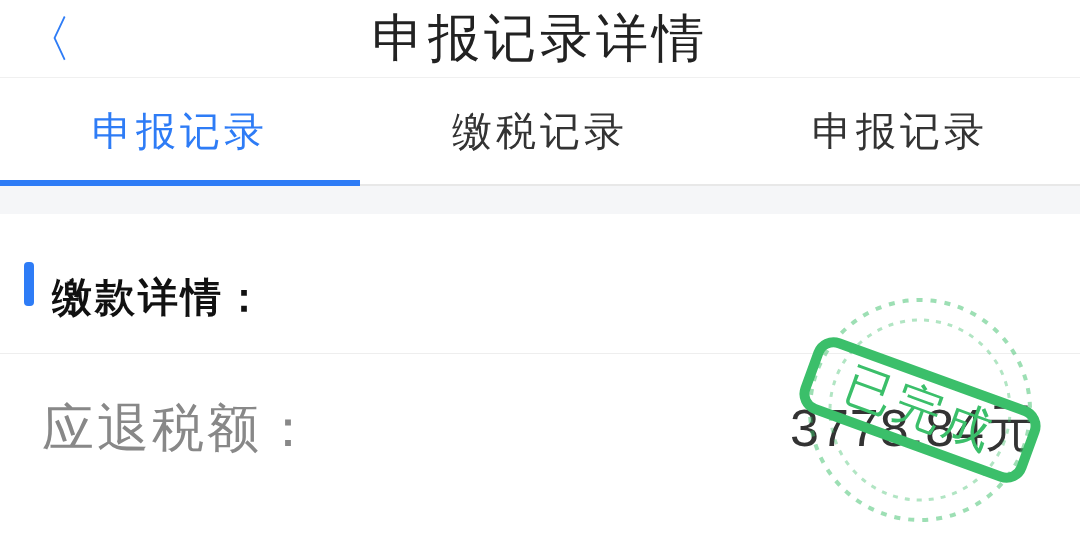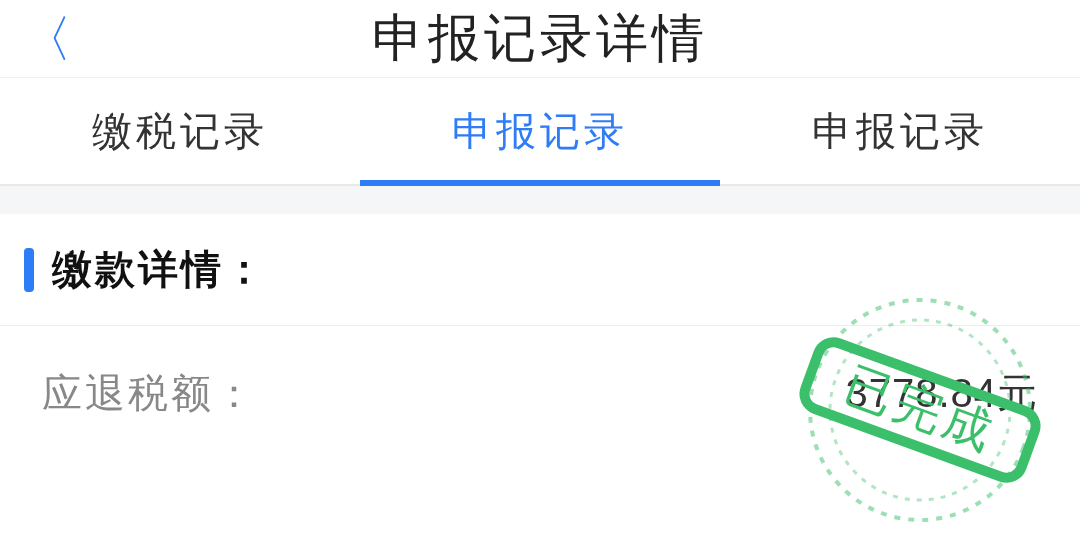--- a/index.html
+++ b/index.html
@@ -83,27 +83,28 @@
       height: 44px;
       background: #2e7cf6;
       border-radius: 4px;
       margin-right: 18px;
     }
     .section-title {
       font-size: 40px;
       color: #111;
       font-weight: 700;
       letter-spacing: 3px;
+      margin-top: 28px;
     }
     .row {
       display: flex;
       justify-content: space-between;
       align-items: flex-start;
       padding: 40px 42px 40px 42px;
-      font-size: 40px;
+      font-size: 52px;
     }
     .row-label {
       color: #888;
       letter-spacing: 3px;
     }
     .row-value {
       color: #333;
       letter-spacing: 1px;
     }
     .stamp {
@@ -120,25 +121,25 @@
 <body>
 
 <div class="navbar">
   <div class="back-btn">
     <span class="chev">〈</span>
   </div>
   <div class="nav-title">申报记录详情</div>
 </div>
 
 <div class="tabs">
+  <div class="tab active">
+    <span>申报记录</span>
+  </div>
   <div class="tab">
     <span>缴税记录</span>
-  </div>
-  <div class="tab active">
-    <span>申报记录</span>
   </div>
   <div class="tab">
     <span>申报记录</span>
   </div>
 </div>
 
 <div class="gap"></div>
 
 <div class="section-header">
   <div class="section-bar"></div>

